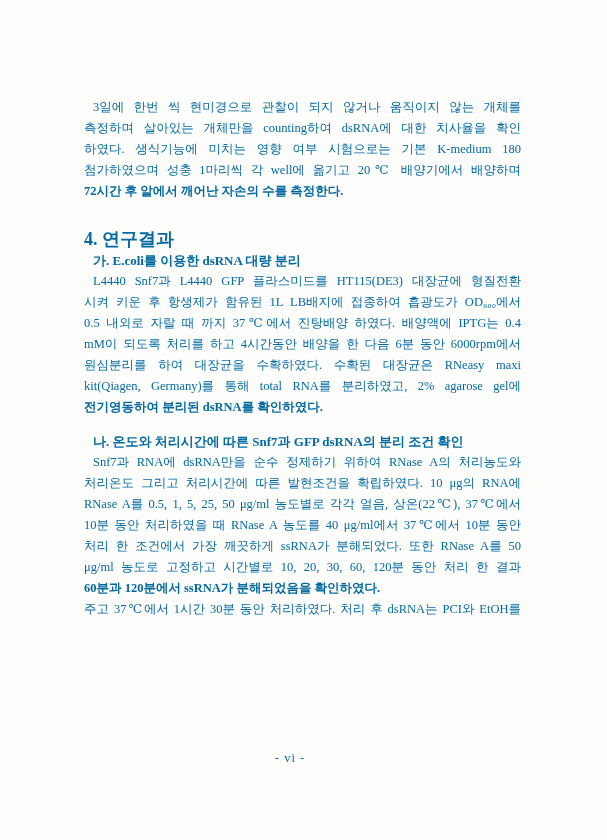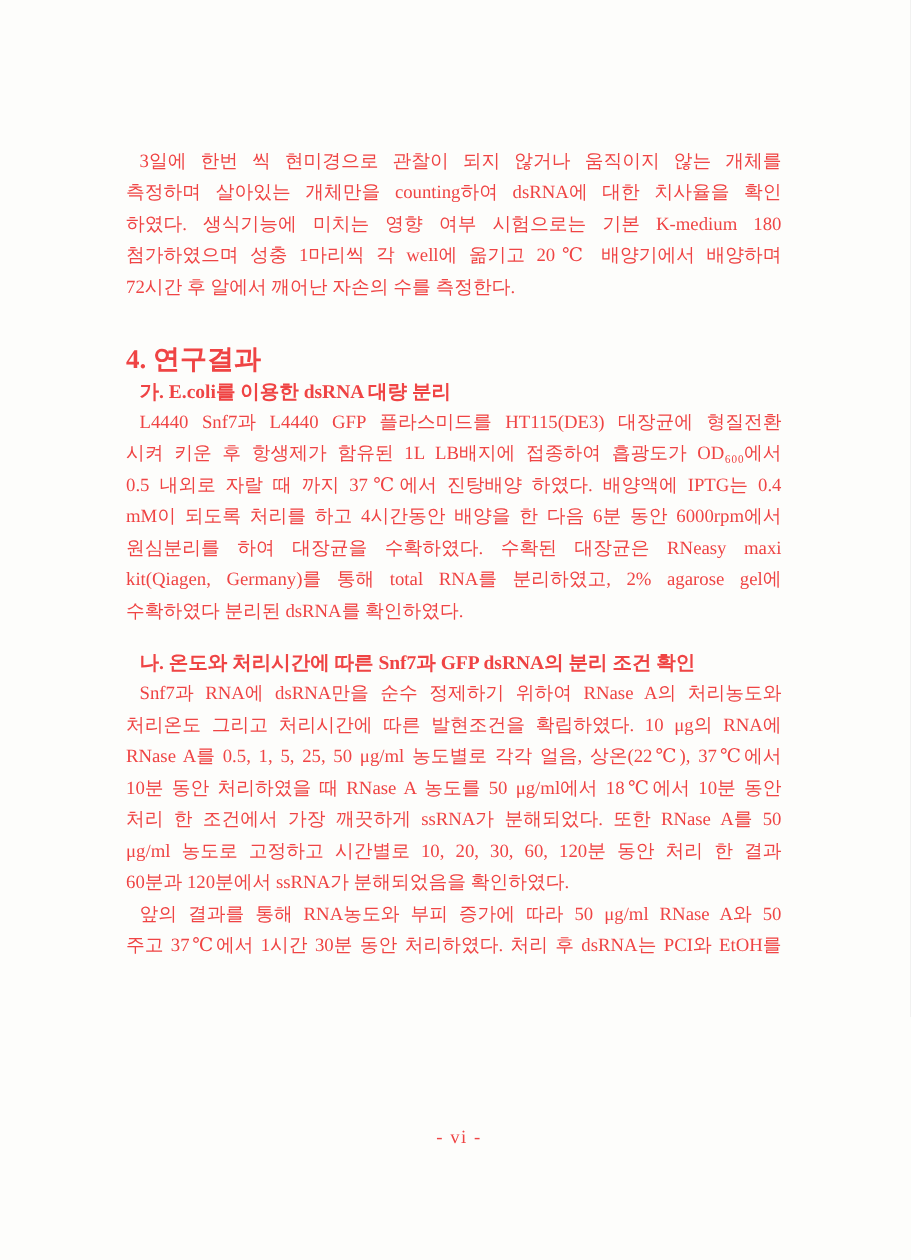--- a/index.html
+++ b/index.html
@@ -6,41 +6,42 @@
     margin: 0;
     padding: 0;
     background: #e8e8e8;
   }
   .page {
     position: relative;
     width: 607px;
     height: 840px;
     margin: 0 auto;
     background: #fdfdfb;
-    color: #ef4444;
+    color: #0369a1;
     font-family: "Liberation Serif", "DejaVu Serif", serif;
     overflow: hidden;
   }
   .text-block {
     position: absolute;
     left: 84px;
     top: 97px;
     width: 437px;
     font-size: 12.5px;
   }
   .line {
     height: 21px;
     line-height: 21px;
     text-align: justify;
     text-align-last: justify;
     overflow: hidden;
     word-break: keep-all;
   }
   .line.end {
     text-align-last: left;
+    font-weight: bold;
   }
   .line.indent {
     text-indent: 9px;
   }
   .h1 {
     height: 21px;
     line-height: 21px;
     font-weight: bold;
     font-size: 18px;
     margin-top: 27px;
@@ -59,21 +60,20 @@
     font-weight: bold;
   }
   .footer {
     position: absolute;
     top: 751px;
     left: 0;
     width: 580px;
     text-align: center;
     font-size: 12.5px;
     letter-spacing: 1px;
-    padding-left: 16px;
   }
 </style>
 </head>
 <body>
 
 <div class="page">
 
   <div class="text-block">
 
     <div class="para">
@@ -88,38 +88,37 @@
 
     <div class="h2"><span>가. </span><span class="bi">E.coli</span><span>를 이용한 dsRNA 대량 분리</span></div>
 
     <div class="para">
       <div class="line indent">L4440 Snf7과 L4440 GFP 플라스미드를 HT115(DE3) 대장균에 형질전환</div>
       <div class="line">시켜 키운 후 항생제가 함유된 1L LB배지에 접종하여 흡광도가 OD₆₀₀에서</div>
       <div class="line">0.5 내외로 자랄 때 까지 37℃에서 진탕배양 하였다. 배양액에 IPTG는 0.4</div>
       <div class="line">mM이 되도록 처리를 하고 4시간동안 배양을 한 다음 6분 동안 6000rpm에서</div>
       <div class="line">원심분리를 하여 대장균을 수확하였다. 수확된 대장균은 RNeasy maxi</div>
       <div class="line">kit(Qiagen, Germany)를 통해 total RNA를 분리하였고, 2% agarose gel에</div>
-      <div class="line end">수확하였다 분리된 dsRNA를 확인하였다.</div>
+      <div class="line end">전기영동하여 분리된 dsRNA를 확인하였다.</div>
     </div>
 
     <div class="h2 gap">나. 온도와 처리시간에 따른 Snf7과 GFP dsRNA의 분리 조건 확인</div>
 
     <div class="para">
       <div class="line indent">Snf7과 RNA에 dsRNA만을 순수 정제하기 위하여 RNase A의 처리농도와</div>
       <div class="line">처리온도 그리고 처리시간에 따른 발현조건을 확립하였다. 10 μg의 RNA에</div>
       <div class="line">RNase A를 0.5, 1, 5, 25, 50 μg/ml 농도별로 각각 얼음, 상온(22℃), 37℃에서</div>
-      <div class="line">10분 동안 처리하였을 때 RNase A 농도를 50 μg/ml에서 18℃에서 10분 동안</div>
+      <div class="line">10분 동안 처리하였을 때 RNase A 농도를 40 μg/ml에서 37℃에서 10분 동안</div>
       <div class="line">처리 한 조건에서 가장 깨끗하게 ssRNA가 분해되었다. 또한 RNase A를 50</div>
       <div class="line">μg/ml 농도로 고정하고 시간별로 10, 20, 30, 60, 120분 동안 처리 한 결과</div>
       <div class="line end">60분과 120분에서 ssRNA가 분해되었음을 확인하였다.</div>
     </div>
 
 
     <div class="para">
-      <div class="line indent">앞의 결과를 통해 RNA농도와 부피 증가에 따라 50 μg/ml RNase A와 50</div>
       <div class="line">주고 37℃에서 1시간 30분 동안 처리하였다. 처리 후 dsRNA는 PCI와 EtOH를</div>
     </div>
 
   </div>
 
   <div class="footer">- vi -</div>
 
 </div>
 
 </body></html>

